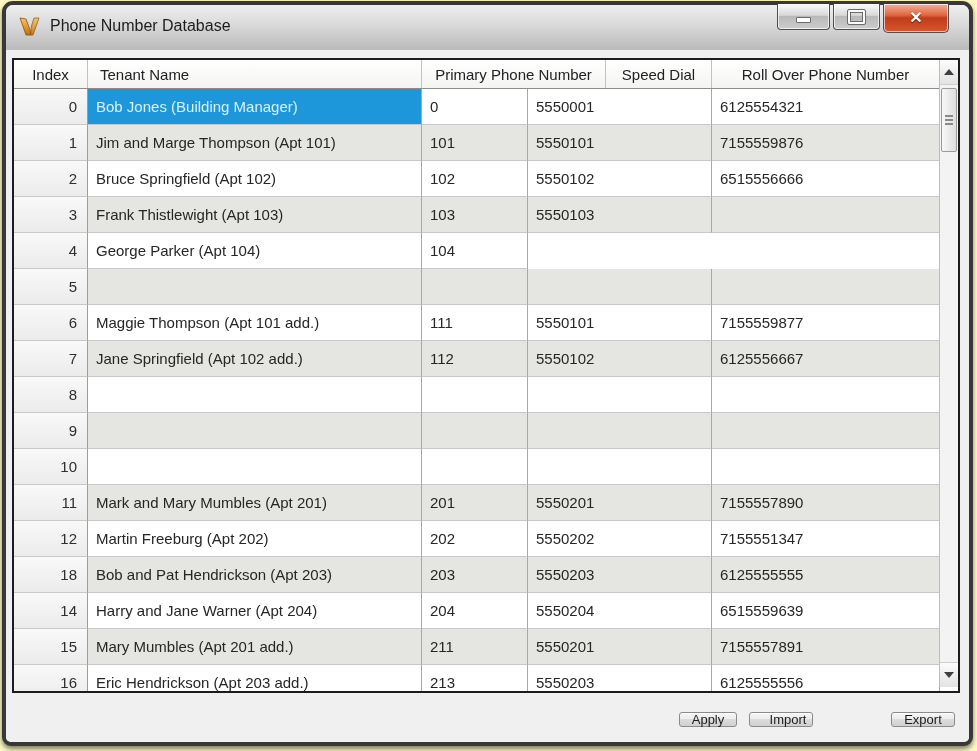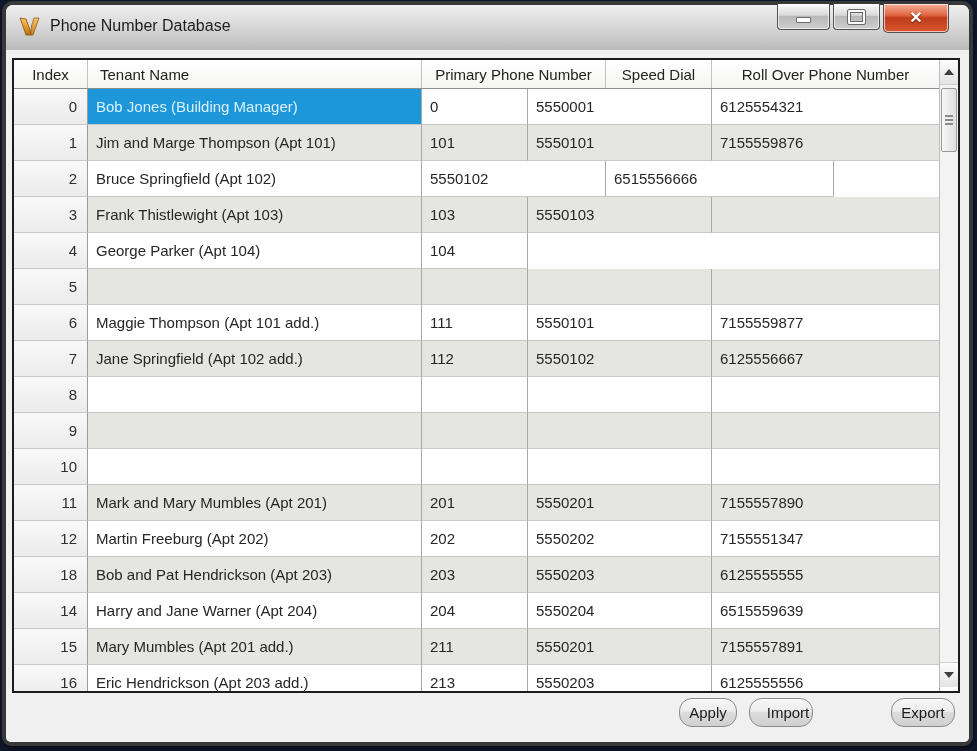--- a/index.html
+++ b/index.html
@@ -1,16 +1,16 @@
 <!DOCTYPE html>
 <html><head>
 <meta charset="utf-8">
 <style>
   html,body{margin:0;padding:0;background:#ffffff;font-family:"Liberation Sans",sans-serif;}
-  .stage{position:relative;width:977px;height:751px;overflow:hidden;background:#0f172a;}
+  .stage{position:relative;width:977px;height:751px;overflow:hidden;background:#fef9c3;}
 
   
   .frame{position:absolute;left:2px;top:1px;width:963px;height:737px;
     background:#ececec;border:4px solid #383838;border-radius:11px 11px 9px 9px;
     box-shadow:0 3px 5px rgba(0,0,0,.5), inset 0 0 0 1px #dfdfdf;}
 
   
   .titlebar{position:absolute;left:0;top:0;right:0;height:45px;
     background:linear-gradient(#efefef,#d9d9d9 45%,#bdbdbd 95%);
     border-radius:7px 7px 0 0;border-bottom:1px solid #9a9a9a;}
@@ -63,23 +63,23 @@
   .sbtn.up{top:0;border-bottom:1px solid #cfcfcf;}
   .sbtn.down{bottom:0;border-top:1px solid #cfcfcf;}
   .tri-up{width:0;height:0;border-left:5px solid transparent;border-right:5px solid transparent;border-bottom:6px solid #3f3f3f;}
   .tri-down{width:0;height:0;border-left:5px solid transparent;border-right:5px solid transparent;border-top:6px solid #3f3f3f;}
   .sthumb{position:absolute;left:1px;top:28px;width:14px;height:62px;border:1px solid #9b9b9b;border-radius:2px;
     background:linear-gradient(90deg,#f7f7f7,#dedede);display:flex;align-items:center;justify-content:center;}
   .grip{width:8px;height:10px;background:repeating-linear-gradient(#8a8a8a 0 2px,transparent 2px 4px);}
 
   
   .footer{position:absolute;left:0;right:0;bottom:0;height:56px;}
-  .btn{position:absolute;bottom:15px;height:29px;box-sizing:border-box;border:1px solid #8a8a8a;border-radius:13px;
+  .btn{position:absolute;bottom:15px;height:15px;box-sizing:border-box;border:1px solid #8a8a8a;border-radius:3px;
     background:linear-gradient(#f6f6f6,#ededed 45%,#dcdcdc 50%,#d0d0d0);
-    font-family:"Liberation Sans",sans-serif;font-size:15px;color:#1b1b1b;
+    font-family:"Liberation Sans",sans-serif;font-size:13px;color:#1b1b1b;
     box-shadow:inset 0 1px 0 #ffffff;display:flex;align-items:center;justify-content:center;}
   .btn.apply{right:232px;width:58px;}
   .btn.import{right:156px;width:64px;padding-left:14px;}
   .btn.export2{right:14px;width:64px;}
 </style>
 </head>
 <body>
 
 <div class="stage">
   <div class="frame">
@@ -131,20 +131,21 @@
             <div class="grow alt">
               <div class="gcell c-index">1</div>
               <div class="gcell c-tenant">Jim and Marge Thompson (Apt 101)</div>
               <div class="gcell c-speed">101</div>
               <div class="gcell c-primary">5550101</div>
               <div class="gcell c-rollover">7155559876</div>
             </div>
             <div class="grow">
               <div class="gcell c-index">2</div>
               <div class="gcell c-tenant">Bruce Springfield (Apt 102)</div>
+              <div class="gcell c-speed">102</div>
               <div class="gcell c-primary">5550102</div>
               <div class="gcell c-rollover">6515556666</div>
             </div>
             <div class="grow alt">
               <div class="gcell c-index">3</div>
               <div class="gcell c-tenant">Frank Thistlewight (Apt 103)</div>
               <div class="gcell c-speed">103</div>
               <div class="gcell c-primary">5550103</div>
               <div class="gcell c-rollover"></div>
             </div>

